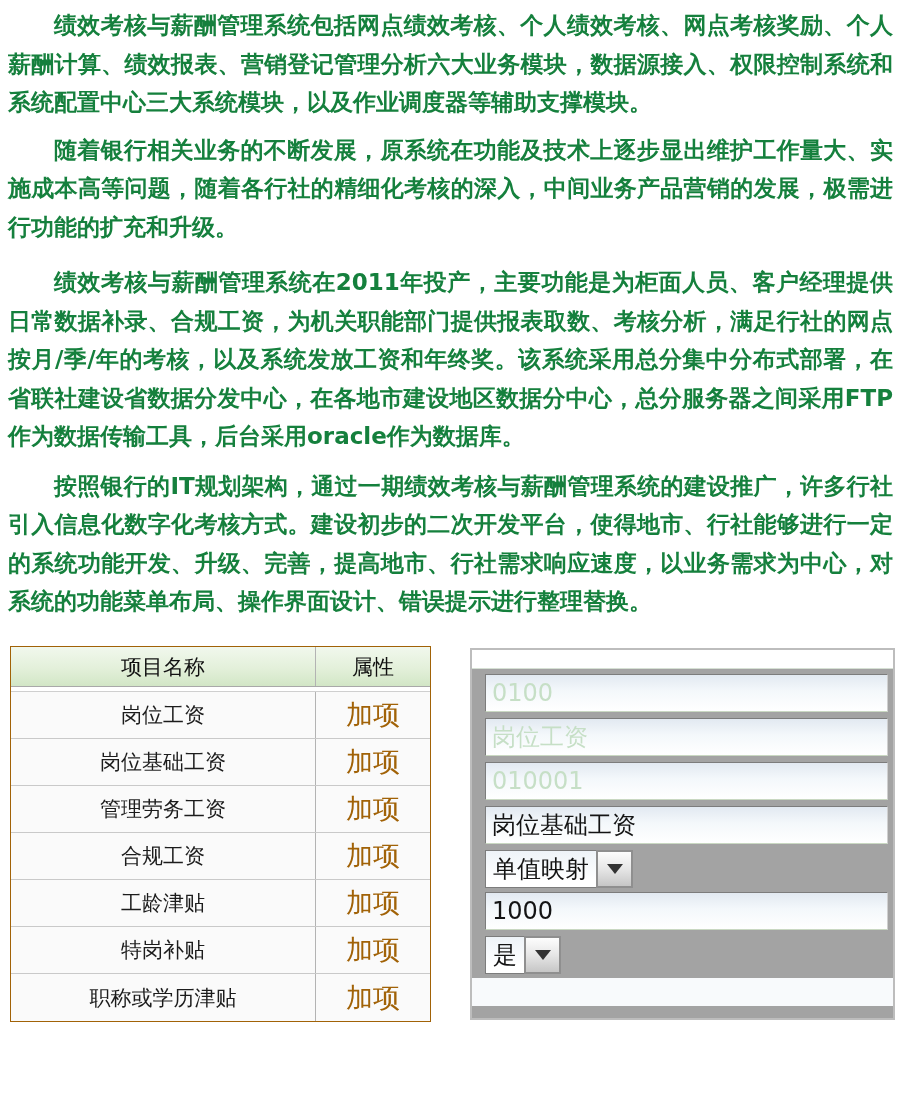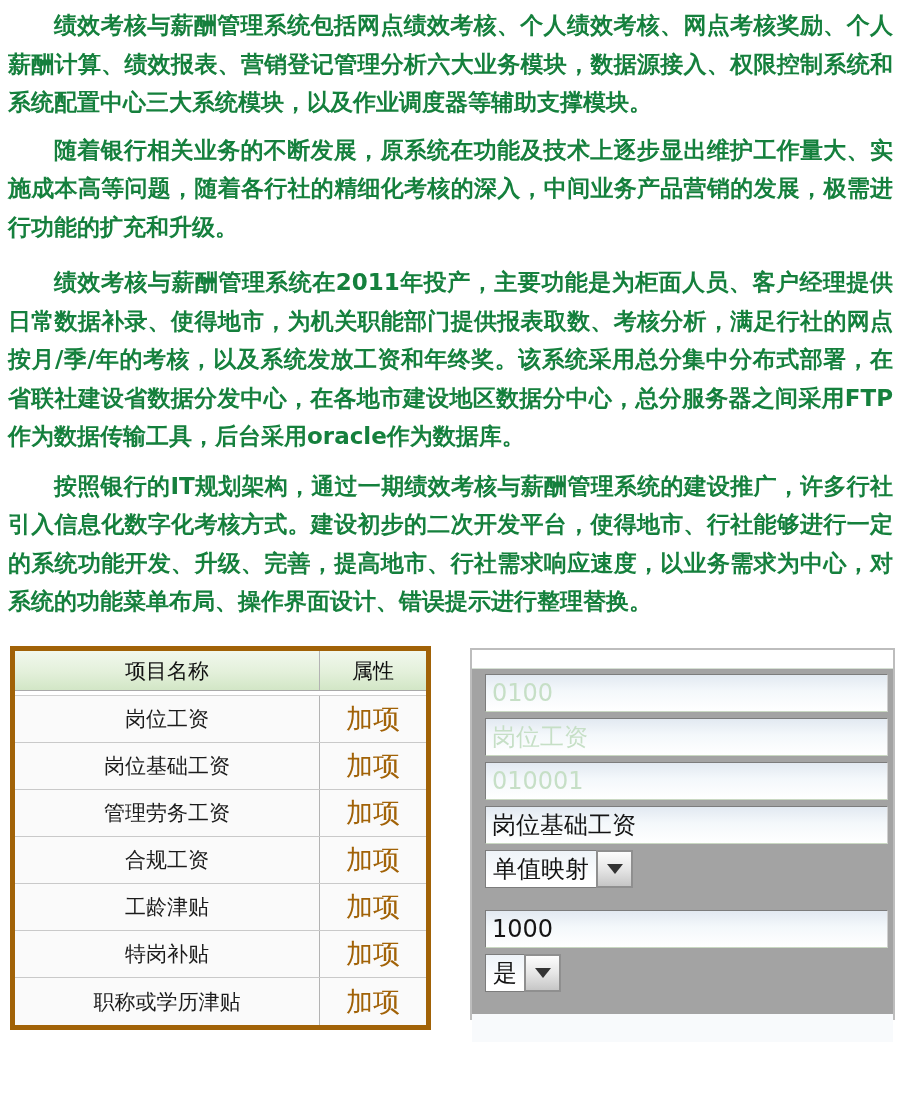--- a/index.html
+++ b/index.html
@@ -25,21 +25,21 @@
     color:#15803d;
   }
   .doc p.p1 { margin-bottom:9px; }
   .doc p.p2 { margin-bottom:17px; }
   .doc p.p3 { margin-bottom:11px; }
 
   
   .table-box {
     position:absolute; left:10px; top:646px;
     width:421px;
-    border:5px solid #a16207;
+    border:1px solid #a16207;
     background:#ffffff;
   }
   .t-head {
     display:flex; height:40px;
     background:linear-gradient(180deg,#f1f8ed 0%,#e3f0da 55%,#d2e6c6 100%);
     border-bottom:1px solid #a9a9a9;
     font-weight:bold;
   }
   .t-head .tc1, .t-head .tc2 {
     display:flex; align-items:center; justify-content:center;
@@ -81,21 +81,21 @@
     margin-bottom:6px;
     display:flex; align-items:center;
     padding:0 6px;
     font-size:24px; font-weight:500;
     border:1px solid;
     border-color:#7c7c7c #cfcfcf #c9d8c2 #7c7c7c;
     background:linear-gradient(180deg,#e2e9f1 0%,#f4f8fb 45%,#ffffff 100%);
   }
   .inp.dis { color:#c6dfc6; }
   .inp.en  { color:#141414; }
-  .combo { display:flex; height:38px; margin-bottom:22px; width:max-content; }
+  .combo { display:flex; height:38px; margin-bottom:4px; width:max-content; }
   .ctext {
     display:flex; align-items:center;
     padding:0 7px;
     font-size:24px; font-weight:500; color:#141414;
     border:1px solid #7c7c7c; border-right:none;
     background:linear-gradient(180deg,#eef3f8 0%,#ffffff 80%);
     min-width:36px; justify-content:flex-start;
   }
   .cbtn {
     width:37px;
@@ -115,21 +115,21 @@
     height:28px;
     background:#f8fafc;
   }
 </style>
 </head>
 <body>
 
 <div class="doc">
   <p class="p1">绩效考核与薪酬管理系统包括网点绩效考核、个人绩效考核、网点考核奖励、个人薪酬计算、绩效报表、营销登记管理分析六大业务模块，数据源接入、权限控制系统和系统配置中心三大系统模块，以及作业调度器等辅助支撑模块。</p>
   <p class="p2">随着银行相关业务的不断发展，原系统在功能及技术上逐步显出维护工作量大、实施成本高等问题，随着各行社的精细化考核的深入，中间业务产品营销的发展，极需进行功能的扩充和升级。</p>
-  <p class="p3">绩效考核与薪酬管理系统在2011年投产，主要功能是为柜面人员、客户经理提供日常数据补录、使得地市，为机关职能部门提供报表取数、考核分析，满足行社的网点按月/季/年的考核，以及系统发放工资和年终奖。该系统采用总分集中分布式部署，在省联社建设省数据分发中心，在各地市建设地区数据分中心，总分服务器之间采用FTP作为数据传输工具，后台采用oracle作为数据库。</p>
+  <p class="p3">绩效考核与薪酬管理系统在2011年投产，主要功能是为柜面人员、客户经理提供日常数据补录、合规工资，为机关职能部门提供报表取数、考核分析，满足行社的网点按月/季/年的考核，以及系统发放工资和年终奖。该系统采用总分集中分布式部署，在省联社建设省数据分发中心，在各地市建设地区数据分中心，总分服务器之间采用FTP作为数据传输工具，后台采用oracle作为数据库。</p>
   <p class="p4">按照银行的IT规划架构，通过一期绩效考核与薪酬管理系统的建设推广，许多行社引入信息化数字化考核方式。建设初步的二次开发平台，使得地市、行社能够进行一定的系统功能开发、升级、完善，提高地市、行社需求响应速度，以业务需求为中心，对系统的功能菜单布局、操作界面设计、错误提示进行整理替换。</p>
 </div>
 
 <div class="table-box">
   <div class="t-head">
     <div class="tc1">项目名称</div>
     <div class="tc2">属性</div>
   </div>
   <div class="t-gap"></div>
   <div>

